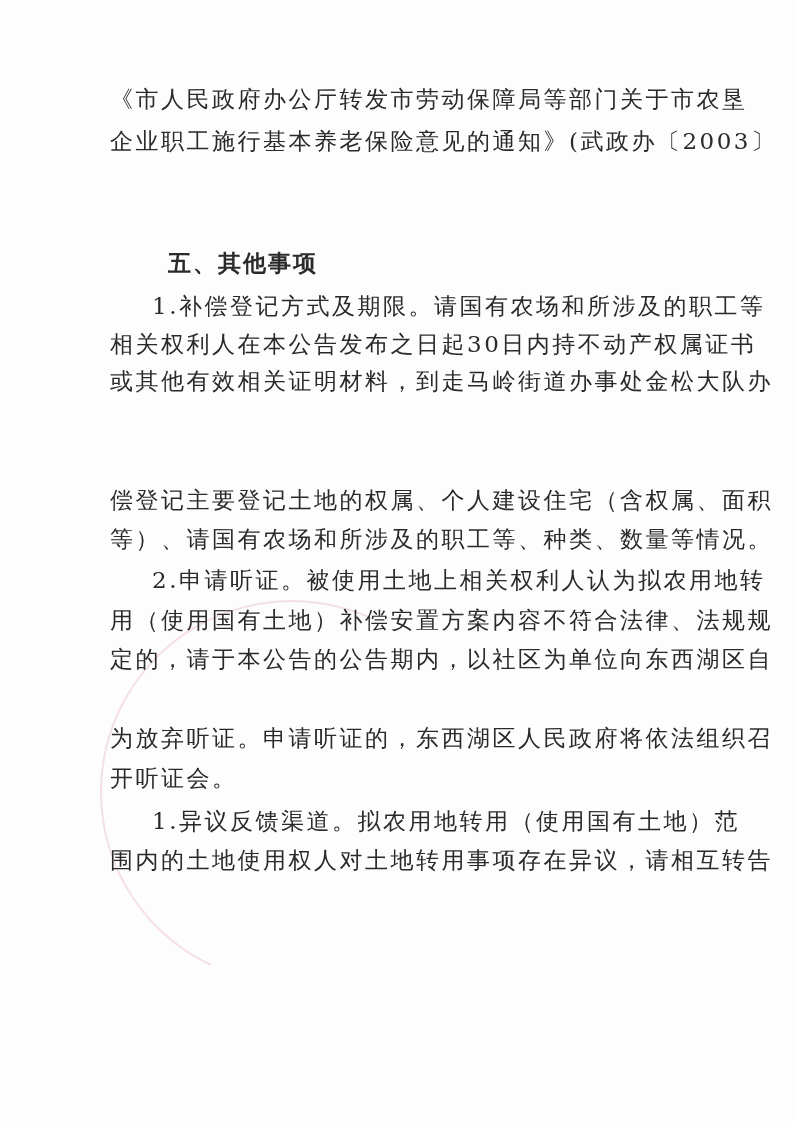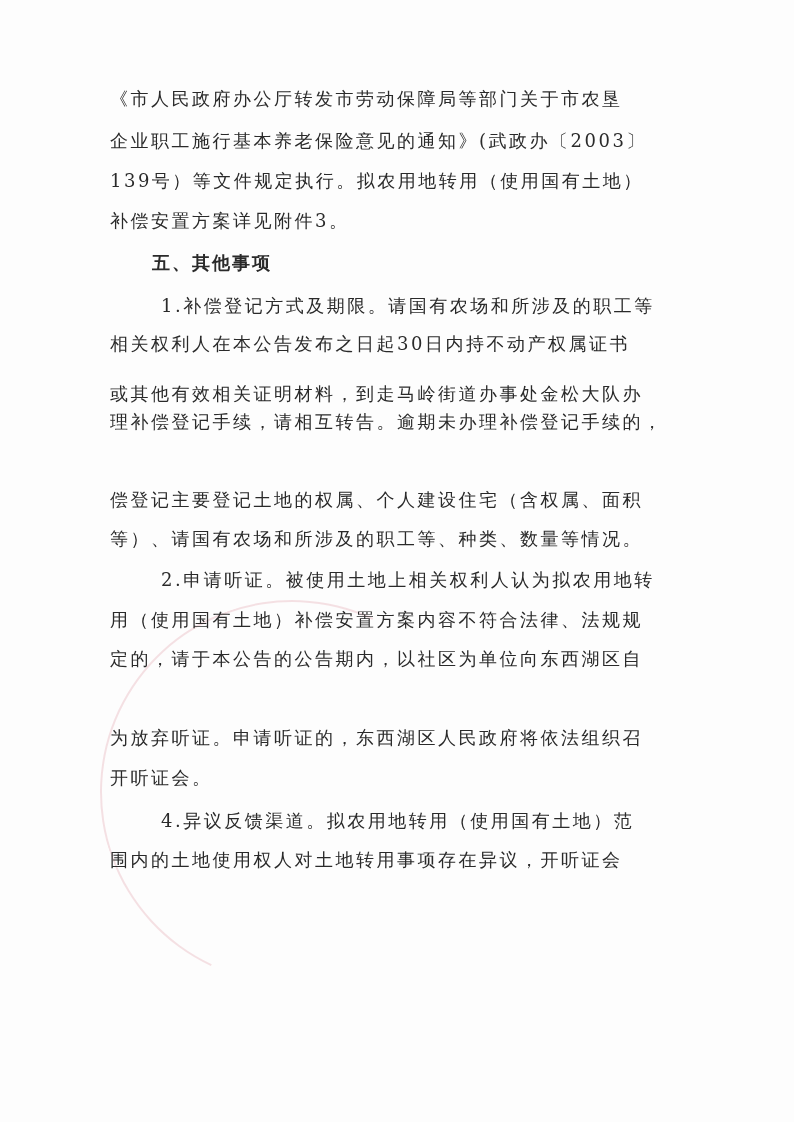--- a/index.html
+++ b/index.html
@@ -2,52 +2,49 @@
 <html><head>
 <meta charset="utf-8">
 <style>
   html, body { margin: 0; padding: 0; }
   body {
     width: 794px; height: 1122px; background: #fdfdfd; position: relative; overflow: hidden;
     font-family: "DejaVu Serif", "Liberation Serif", serif; color: #2a2a2a;
   }
   .page { position: absolute; left: 0; top: 0; width: 794px; height: 1122px; }
   .line {
-    position: absolute; left: 110px; width: 570px; font-size: 18px; line-height: 26px;
+    position: absolute; left: 110px; width: 570px; font-size: 23px; line-height: 26px;
     white-space: nowrap; letter-spacing: 2.5px;
   }
-  .indent { left: 161px; }
-  .heading { left: 152px; font-family: Liberation Serif, serif; font-weight: bold; letter-spacing: 2px; }
+  .indent { left: 152px; }
+  .heading { left: 168px; font-family: Liberation Sans, sans-serif; font-weight: bold; letter-spacing: 2px; }
   .stamp {
     position: absolute; left: 100px; top: 600px; width: 380px; height: 380px; border-radius: 50%;
     border: 2px solid rgba(220,140,150,0.25); border-right-color: transparent; border-bottom-color: transparent;
     transform: rotate(-20deg);
   }
 </style>
 </head>
 <body>
 
 <div class="page">
   <div class="stamp"></div>
 
   <div class="line" style="top:86px">《市人民政府办公厅转发市劳动保障局等部门关于市农垦</div>
   <div class="line" style="top:128px">企业职工施行基本养老保险意见的通知》(武政办〔2003〕</div>
-  <div class="line" style="top:168px">139号）等文件规定执行。拟农用地转用（使用国有土地）</div>
-  <div class="line" style="top:208px">补偿安置方案详见附件3。</div>
 
   <div class="line heading" style="top:250px">五、其他事项</div>
 
   <div class="line indent" style="top:293px">1.补偿登记方式及期限。请国有农场和所涉及的职工等</div>
   <div class="line" style="top:331px">相关权利人在本公告发布之日起30日内持不动产权属证书</div>
-  <div class="line" style="top:381px">或其他有效相关证明材料，到走马岭街道办事处金松大队办</div>
-  <div class="line" style="top:409px">理补偿登记手续，请相互转告。逾期未办理补偿登记手续的，</div>
+  <div class="line" style="top:368px">或其他有效相关证明材料，到走马岭街道办事处金松大队办</div>
   <div class="line" style="top:487px">偿登记主要登记土地的权属、个人建设住宅（含权属、面积</div>
   <div class="line" style="top:526px">等）、请国有农场和所涉及的职工等、种类、数量等情况。</div>
 
   <div class="line indent" style="top:567px">2.申请听证。被使用土地上相关权利人认为拟农用地转</div>
   <div class="line" style="top:607px">用（使用国有土地）补偿安置方案内容不符合法律、法规规</div>
   <div class="line" style="top:646px">定的，请于本公告的公告期内，以社区为单位向东西湖区自</div>
   <div class="line" style="top:725px">为放弃听证。申请听证的，东西湖区人民政府将依法组织召</div>
   <div class="line" style="top:765px">开听证会。</div>
 
-  <div class="line indent" style="top:808px">4.异议反馈渠道。拟农用地转用（使用国有土地）范</div>
-  <div class="line" style="top:847px">围内的土地使用权人对土地转用事项存在异议，开听证会</div>
+  <div class="line indent" style="top:808px">1.异议反馈渠道。拟农用地转用（使用国有土地）范</div>
+  <div class="line" style="top:847px">围内的土地使用权人对土地转用事项存在异议，请相互转告</div>
 </div>
 
 </body></html>

